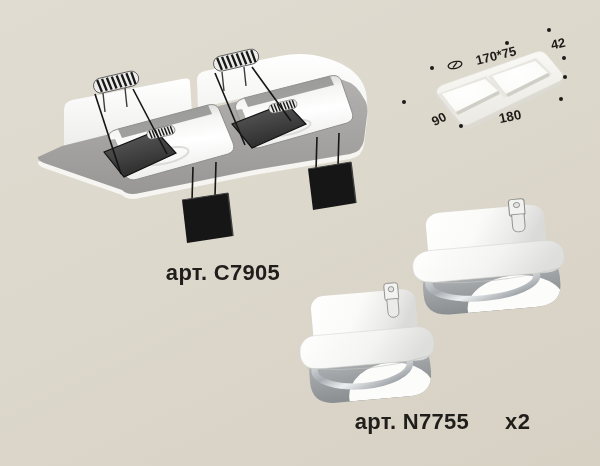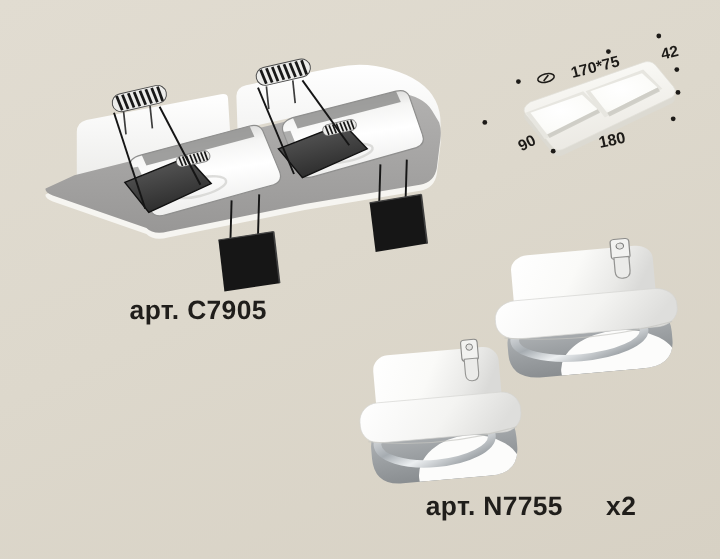--- a/index.html
+++ b/index.html
@@ -12,21 +12,21 @@
   }
   .canvas svg{position:absolute;left:0;top:0;}
   .caption{
     position:absolute;
     font-weight:bold;
     font-size:22px;
     color:#201e1b;
     letter-spacing:.3px;
     white-space:nowrap;
   }
-  .caption-frame{left:108px;top:246px;width:230px;text-align:left;}
+  .caption-frame{left:108px;top:260px;width:230px;text-align:center;}
   .caption-insert{left:330px;top:409px;width:225px;display:flex;justify-content:center;gap:36px;}
   svg text{
     font-family:"Liberation Sans",sans-serif;
     font-weight:bold;
     fill:#1d1b18;
   }
 </style>
 </head>
 <body>
 

